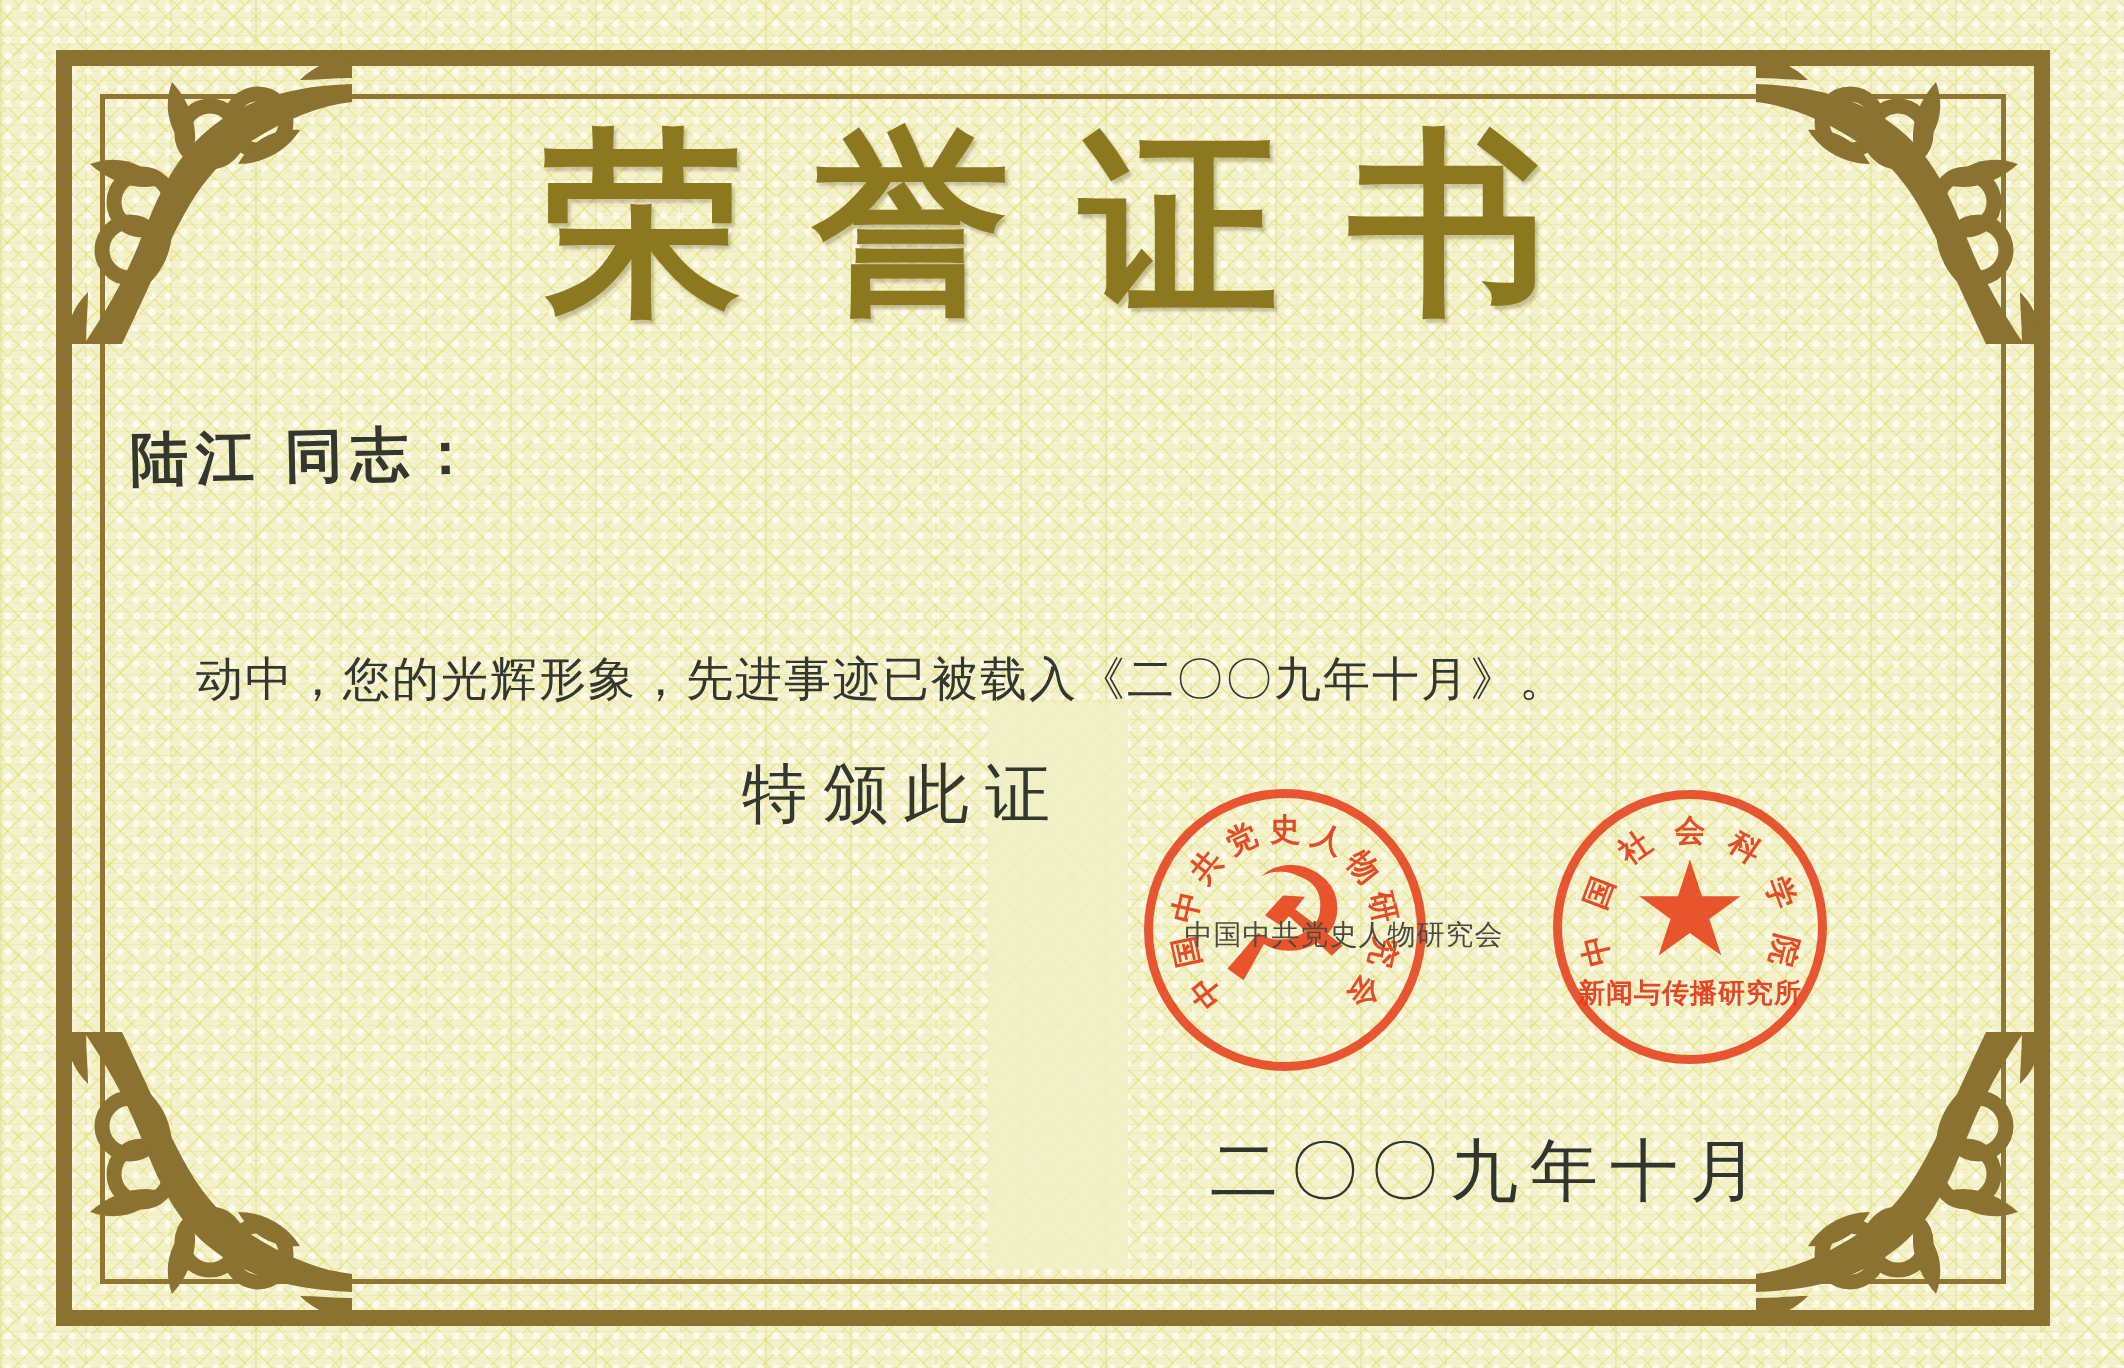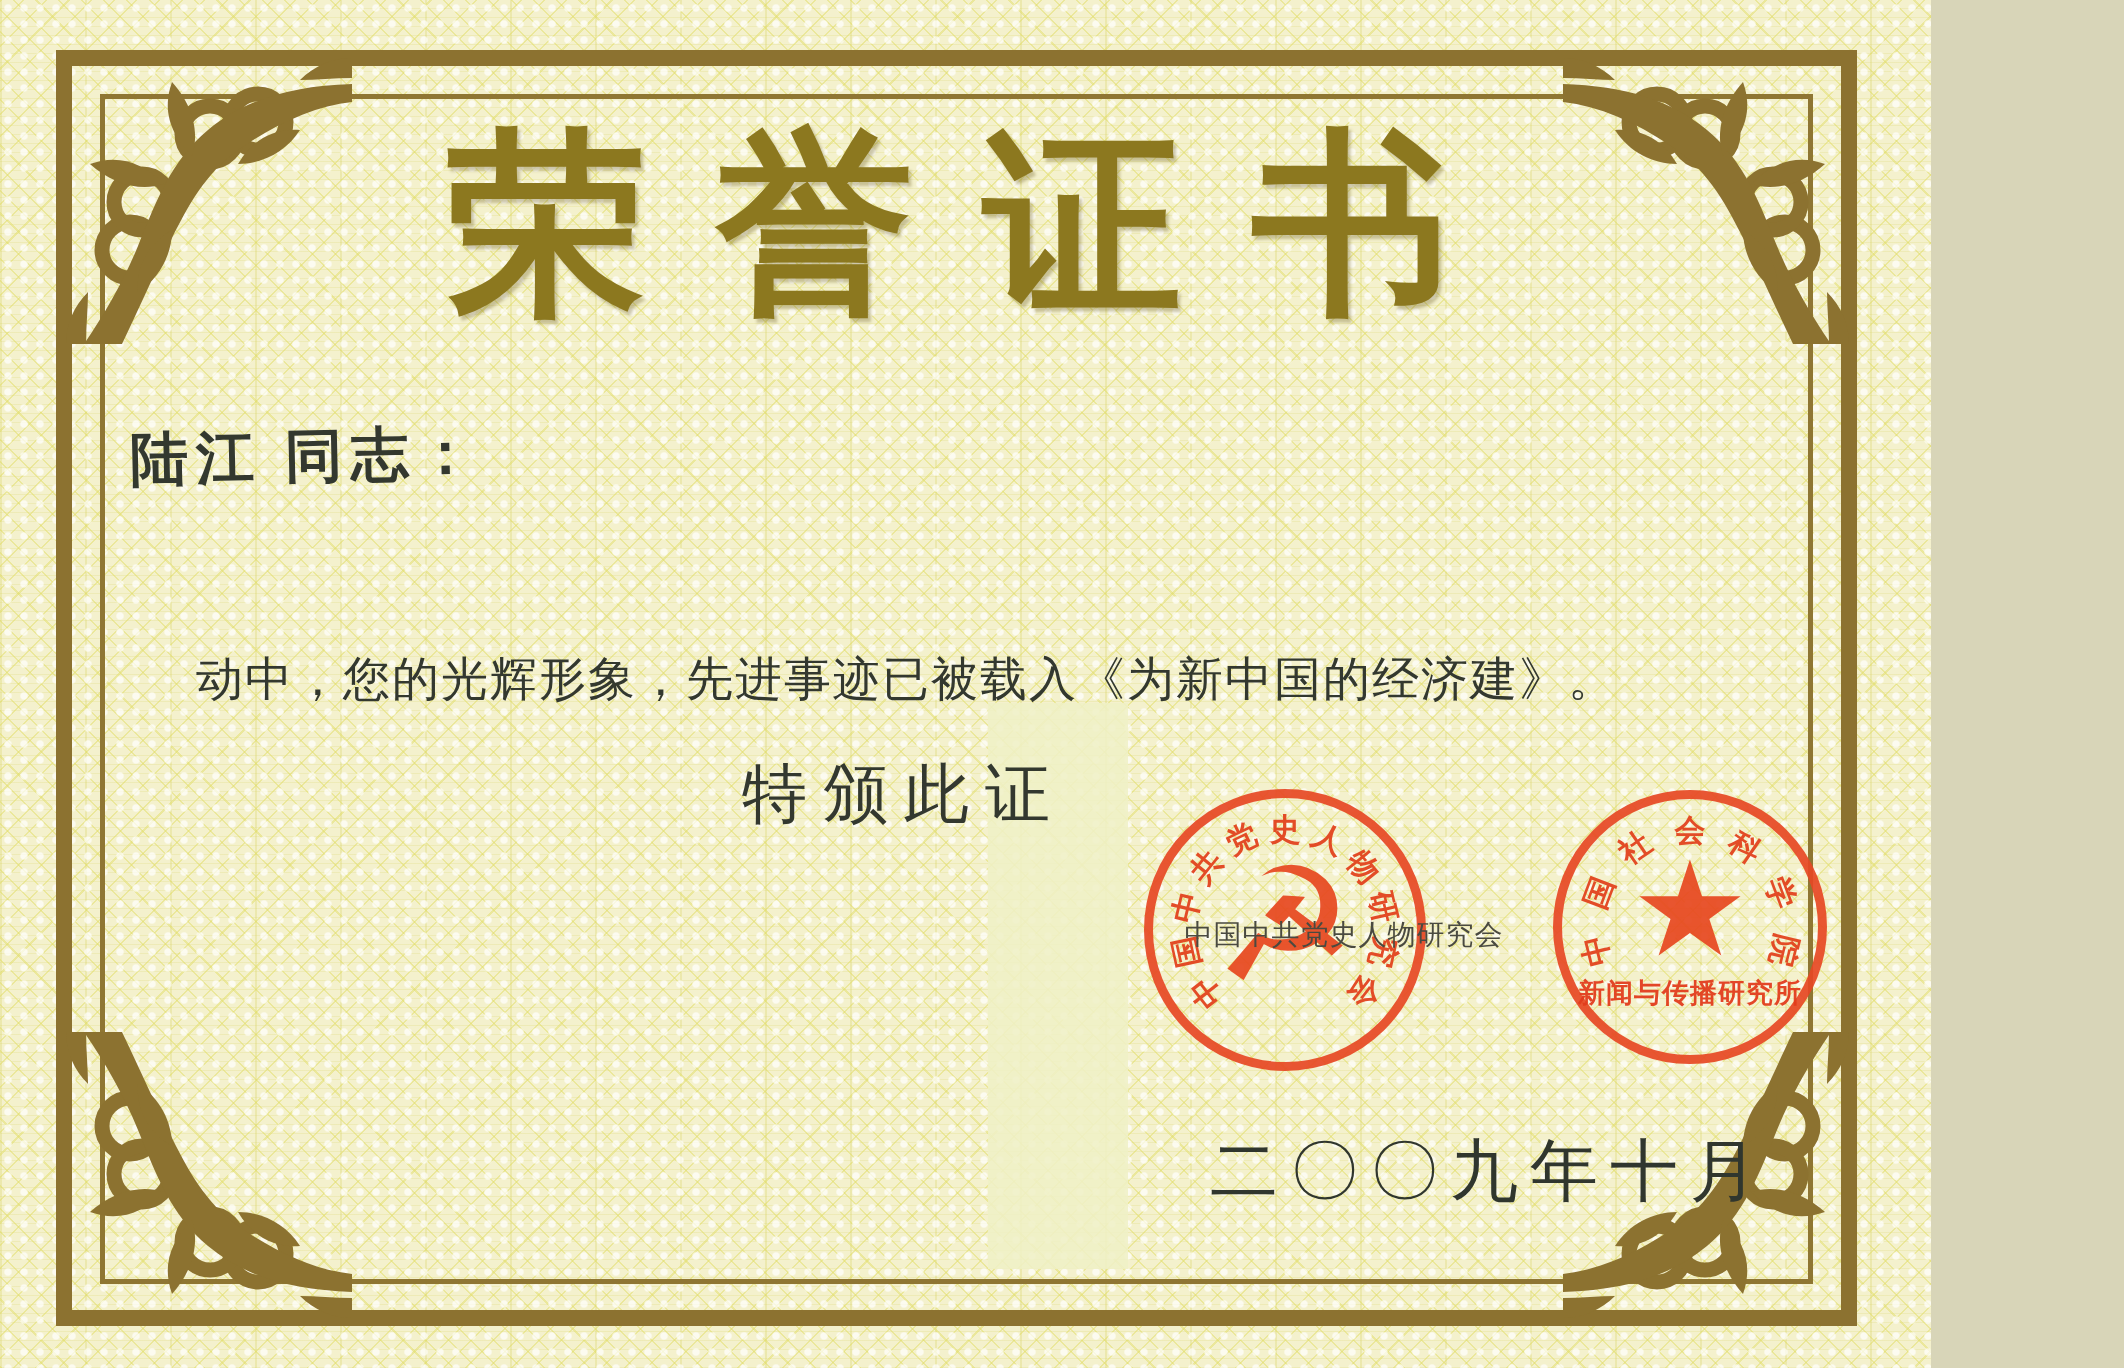--- a/index.html
+++ b/index.html
@@ -1,18 +1,18 @@
 <!DOCTYPE html>
 <html><head>
 <meta charset="utf-8">
 <style>
   html,body{margin:0;padding:0;background:#d8d5b8;}
   .page{
     position:relative;
-    width:1931px;height:1368px;
+    width:2124px;height:1368px;
     overflow:hidden;
     font-family:"Liberation Serif","DejaVu Serif",serif;
     background-color:#f4f1cd;
     background-image:
       radial-gradient(circle at 8px 8px, rgba(255,255,255,0.70) 3px, rgba(255,255,255,0) 4.5px),
       repeating-linear-gradient(45deg, rgba(226,222,106,0.50) 0 1.5px, rgba(0,0,0,0) 1.5px 16px),
       repeating-linear-gradient(135deg, rgba(226,222,106,0.50) 0 1.5px, rgba(0,0,0,0) 1.5px 16px),
       repeating-linear-gradient(90deg, rgba(214,209,92,0.28) 0 2px, rgba(0,0,0,0) 2px 85px),
       repeating-linear-gradient(0deg, rgba(214,209,92,0.20) 0 1px, rgba(0,0,0,0) 1px 9px);
     background-size:16px 16px,auto,auto,auto,auto;
@@ -165,21 +165,21 @@
       <path d="M36,248 C22,262 14,280 14,300 L34,300 C34,282 36,264 36,248 Z"></path>
     </g>
   </svg>
 
   <div class="scan-band"></div>
 
   <div class="title">荣誉证书</div>
 
   <div class="salutation ink">陆江 同志：</div>
 
-  <div class="body-line bl3 ink">动中，您的光辉形象，先进事迹已被载入《为新中国的经济建》。</div>
+  <div class="body-line bl3 ink">动中，您的光辉形象，先进事迹已被载入《二〇〇九年十月》。</div>
 
   <div class="grant ink">特颁此证</div>
 
   <div class="seal seal-left">
     <div class="arc">
         <span style="position: absolute; left: 50%; top: 50%; transform: translate(-50%, -50%) rotate(-128deg) translateY(-101px);">中</span>
         <span style="position: absolute; left: 50%; top: 50%; transform: translate(-50%, -50%) rotate(-102.4deg) translateY(-101px);">国</span>
         <span style="position: absolute; left: 50%; top: 50%; transform: translate(-50%, -50%) rotate(-76.8deg) translateY(-101px);">中</span>
         <span style="position: absolute; left: 50%; top: 50%; transform: translate(-50%, -50%) rotate(-51.2deg) translateY(-101px);">共</span>
         <span style="position: absolute; left: 50%; top: 50%; transform: translate(-50%, -50%) rotate(-25.6deg) translateY(-101px);">党</span>

